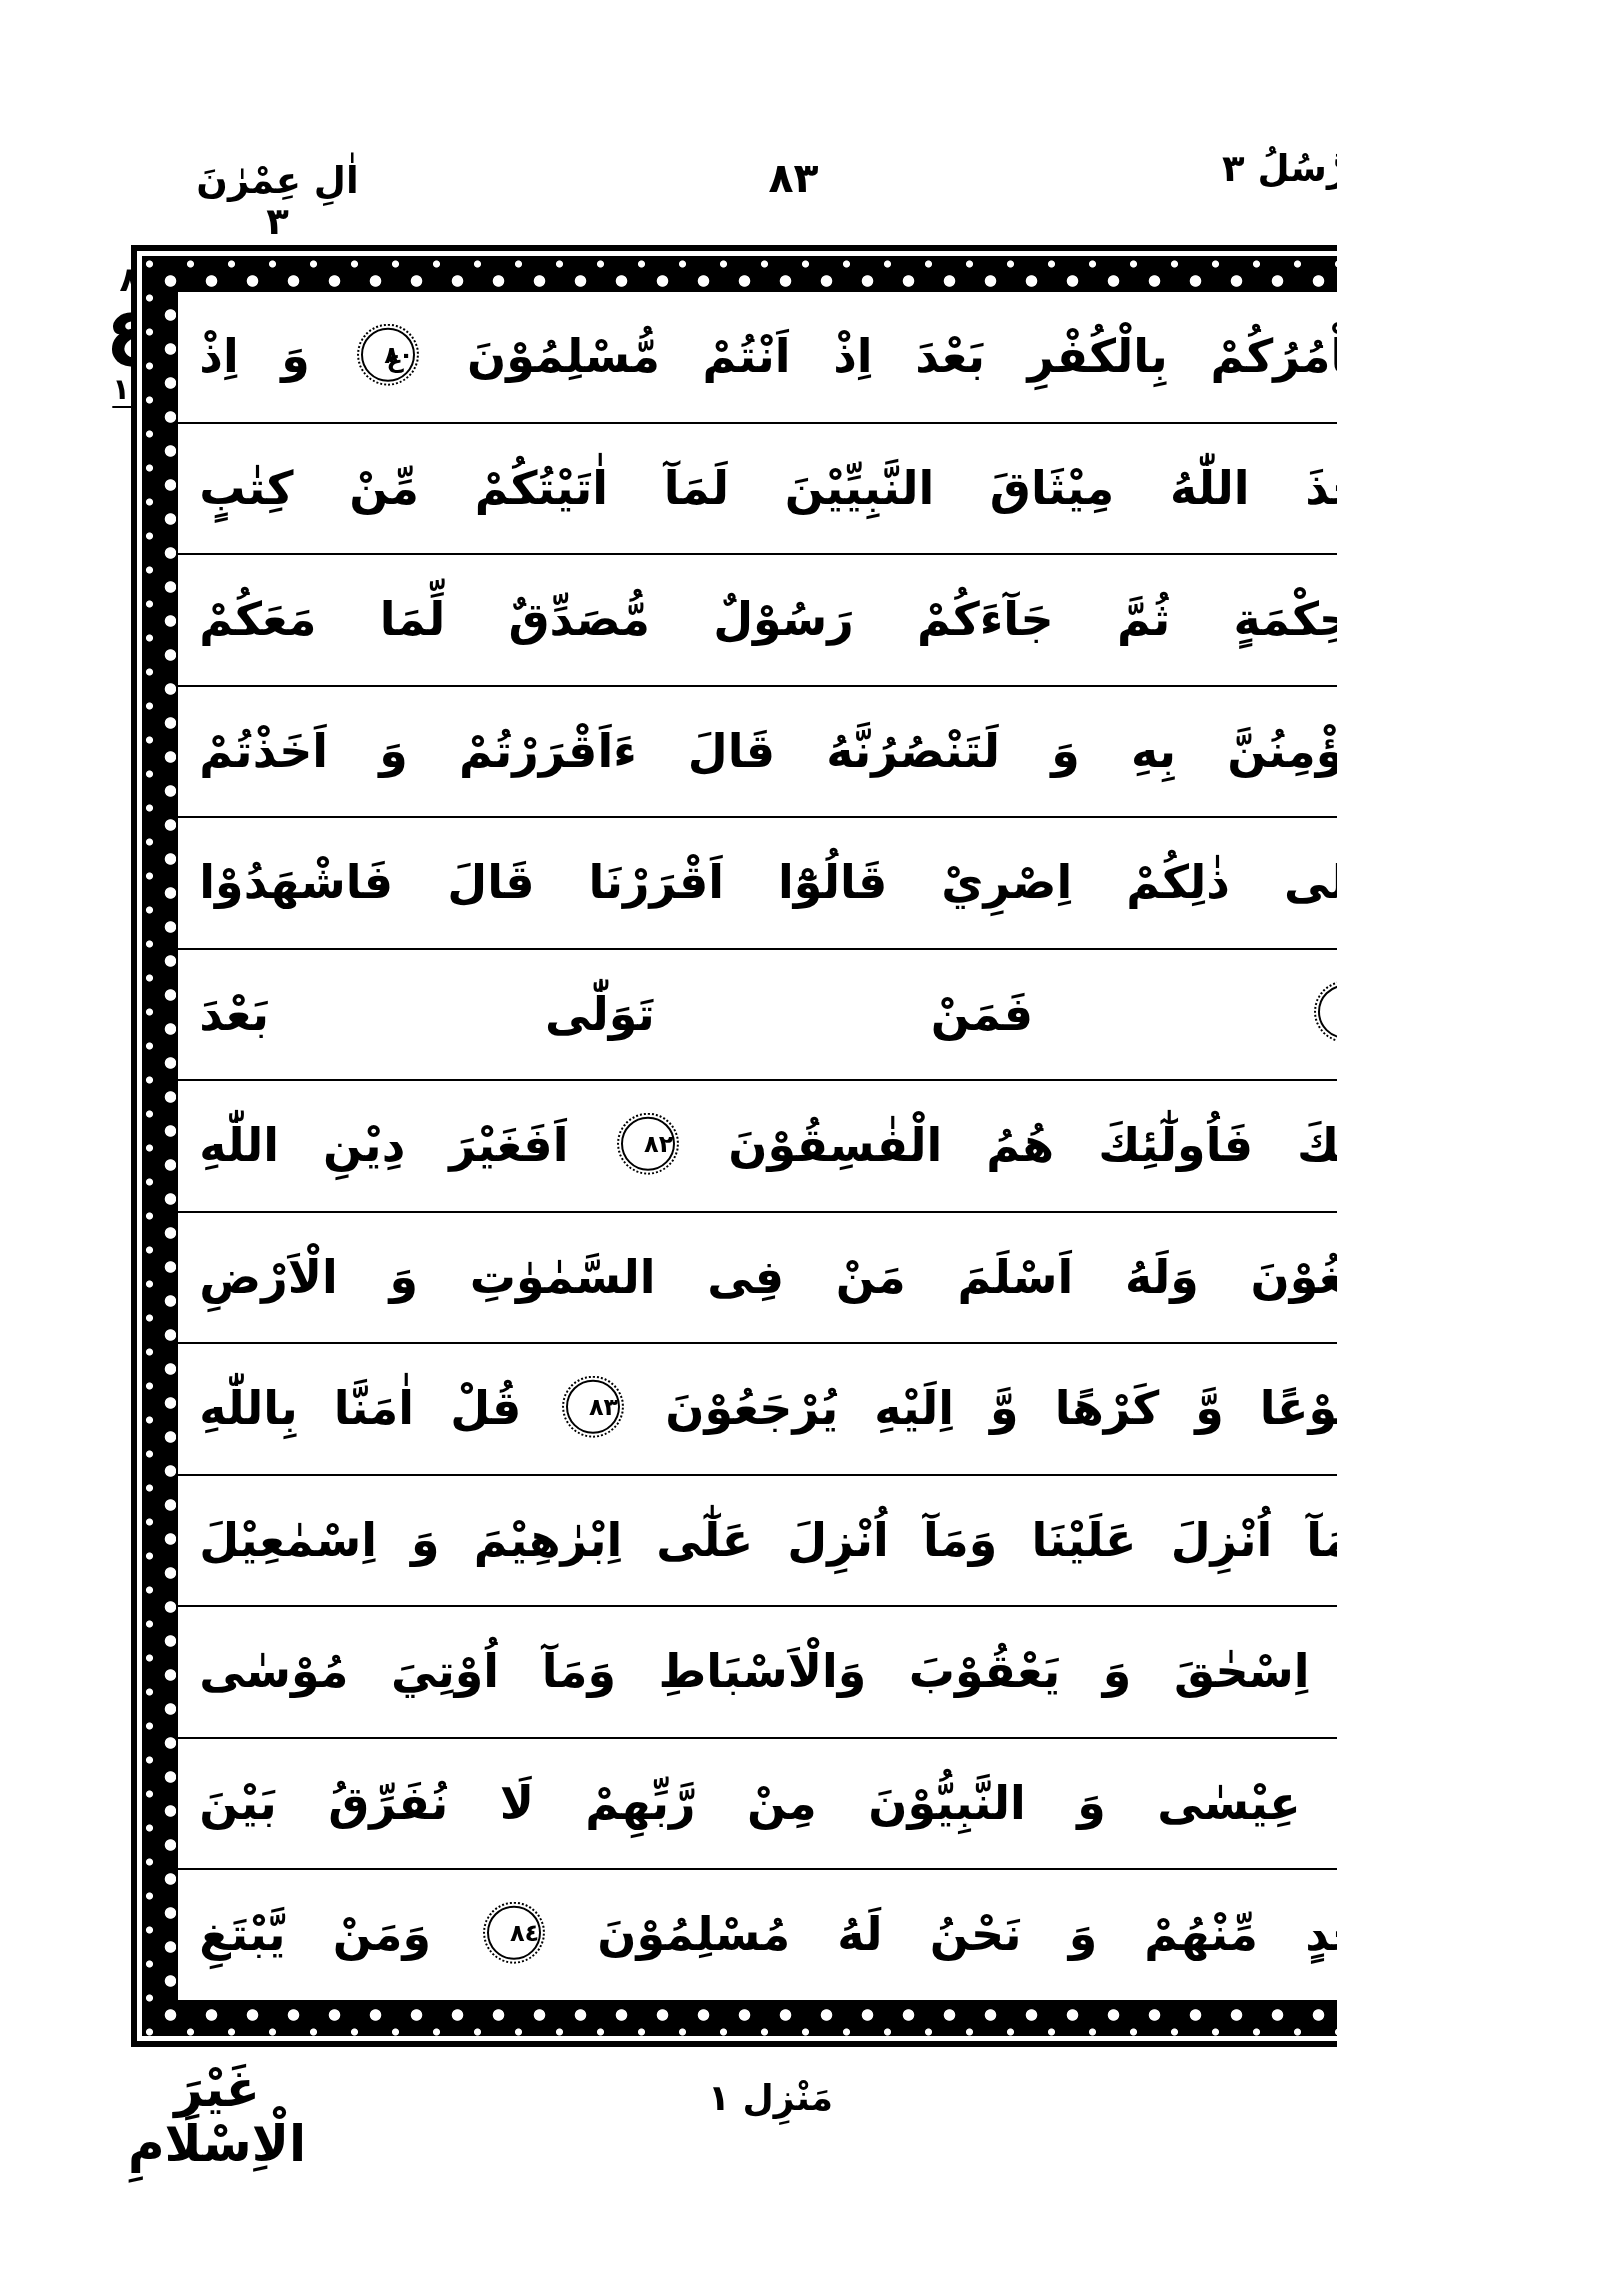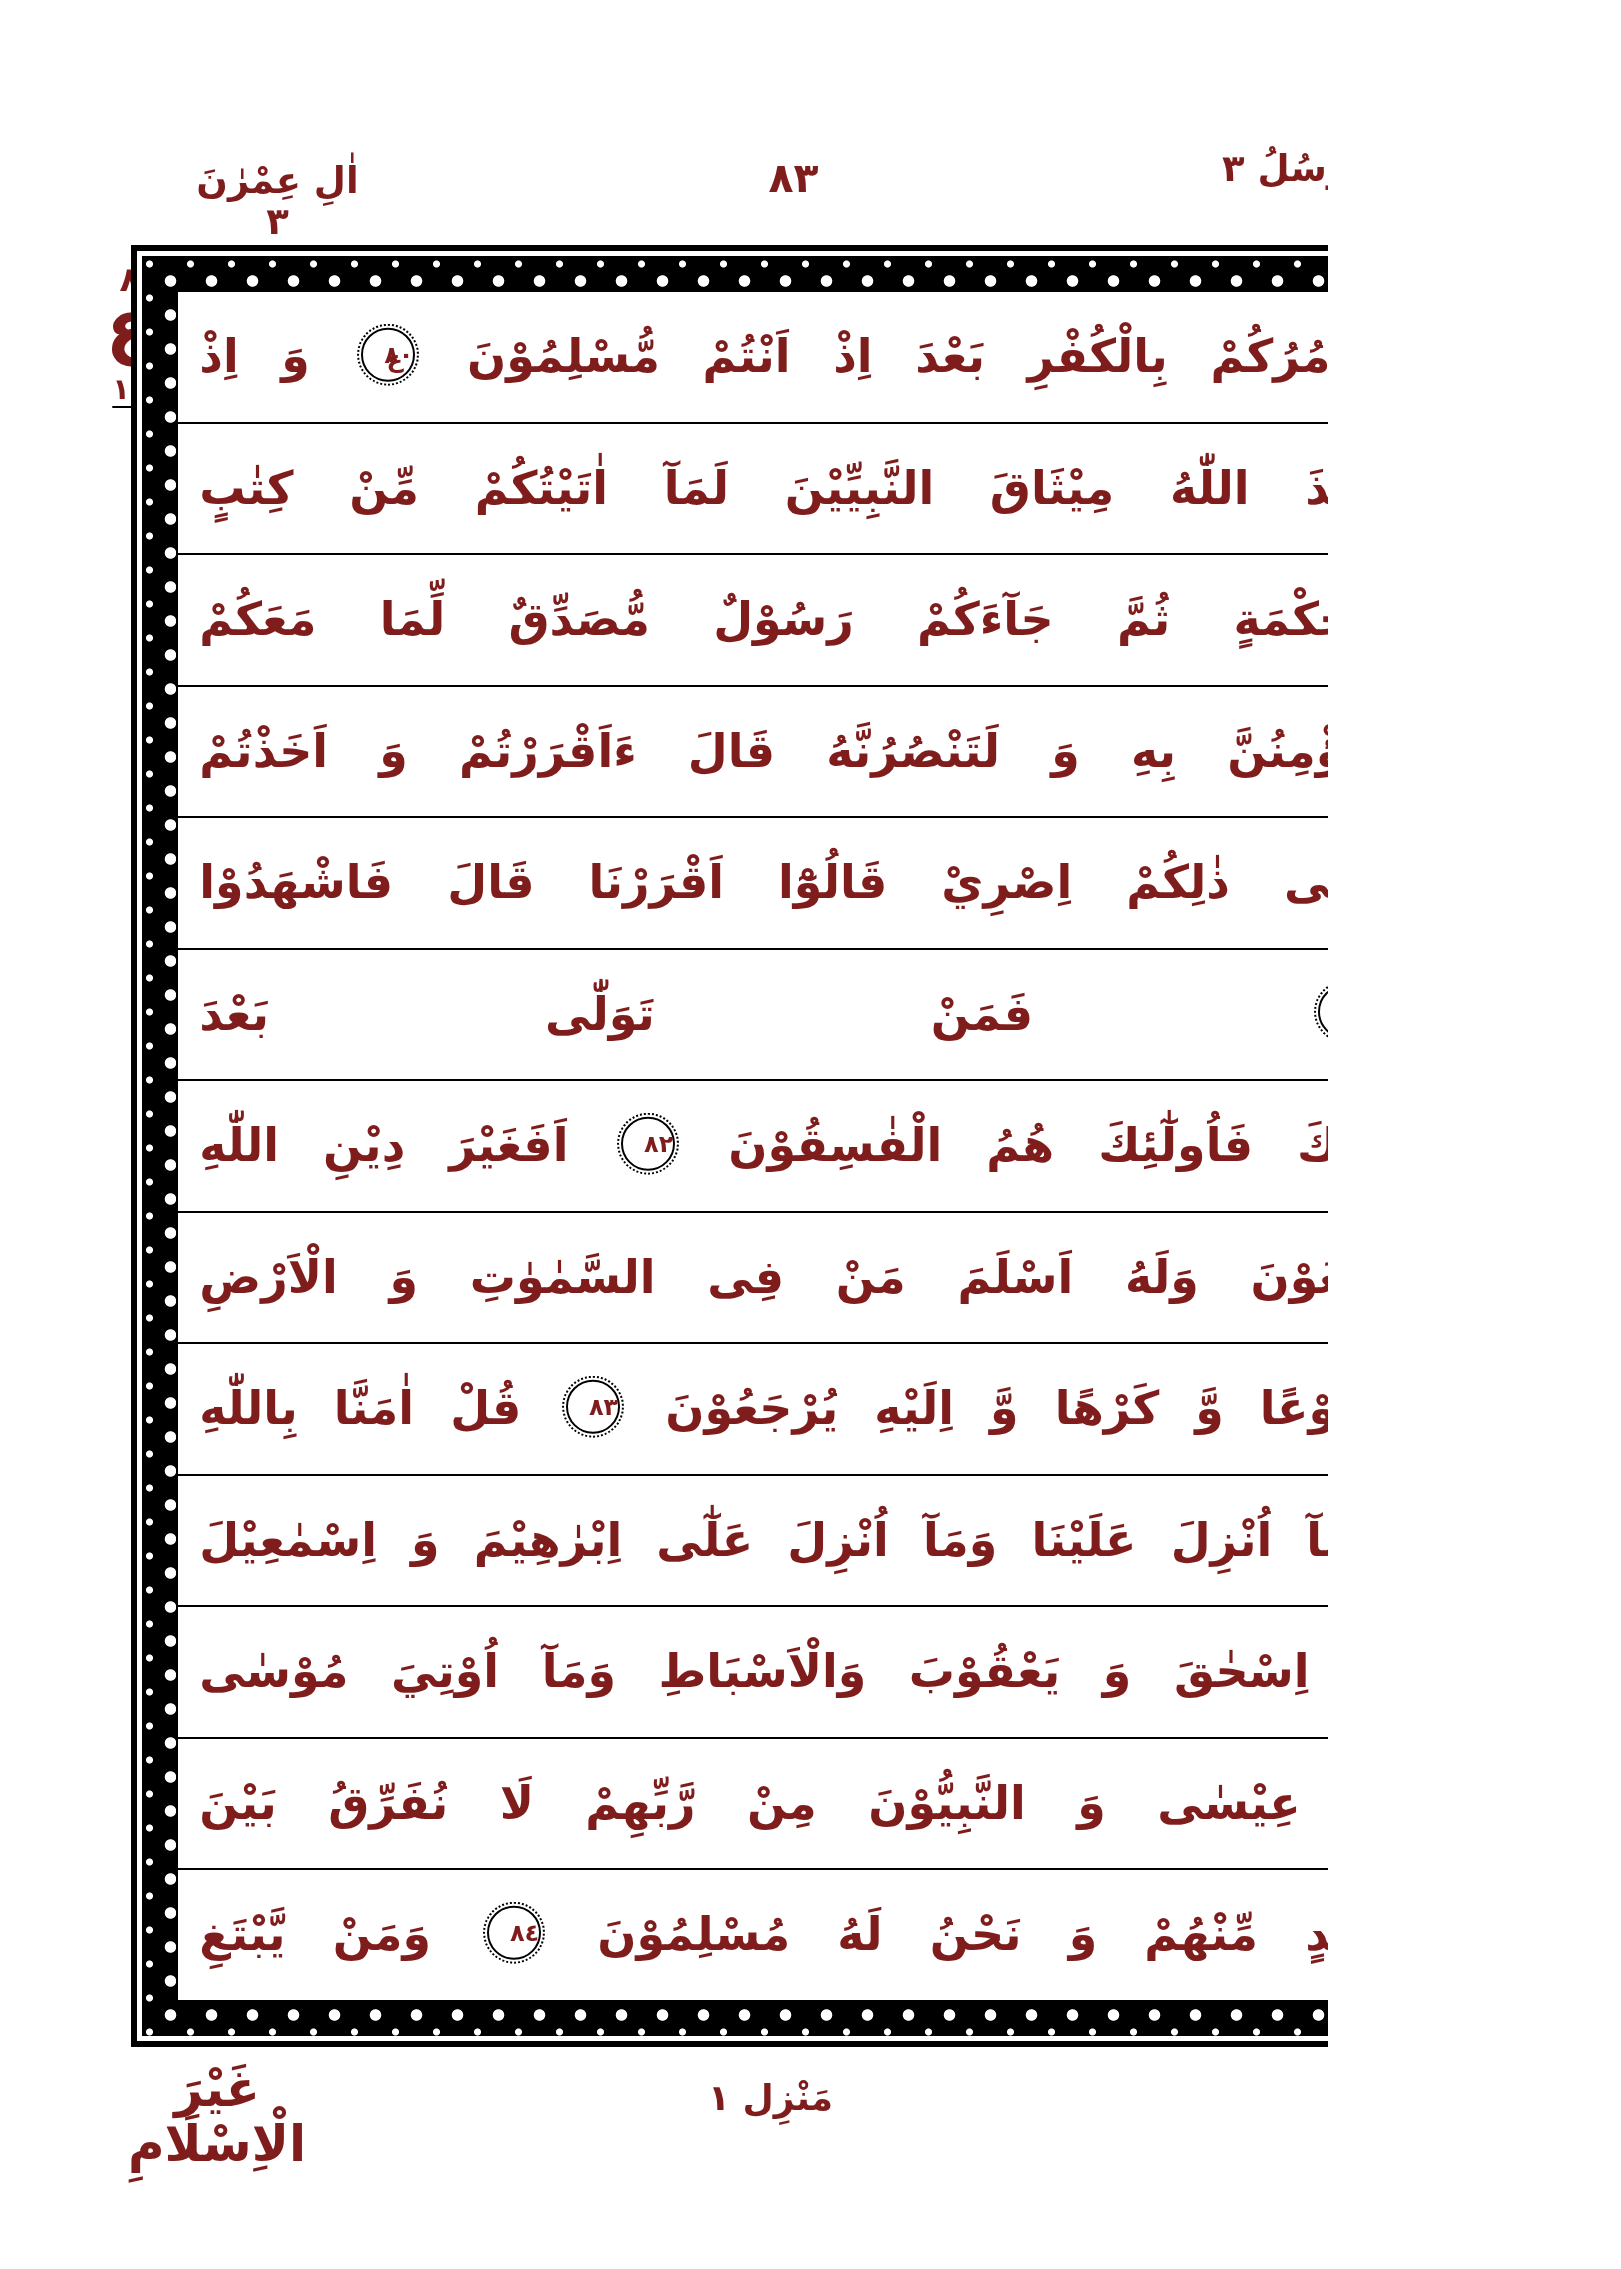--- a/index.html
+++ b/index.html
@@ -1,22 +1,23 @@
 <!DOCTYPE html>
 <html lang="ar" style="font-size:14px"><head>
 <meta charset="utf-8">
 <style>
   html,body{margin:0;padding:0;background:#ffffff;}
   .page{
     position:relative;
     width:1328px;height:2270px;
     background:#ffffff;
     font-family:"DejaVu Sans",sans-serif;
-    color:#7f1d1d;
+    color:#000000;
     overflow:hidden;
+    padding-left:9px;
   }
   
   .hdr{position:absolute;font-weight:bold;direction:rtl;line-height:1.1;}
   .hdr-surah{left:182px;top:161px;width:191px;font-size:37px;text-align:center;}
   .hdr-pagenum{left:727px;top:156px;width:133px;font-size:41px;text-align:center;}
   .hdr-juz{left:1222px;top:149px;width:238px;font-size:37px;text-align:left;}
 
   
   .ruku{position:absolute;left:83px;top:262px;width:94px;height:168px;font-weight:bold;}
   .ruku span{position:absolute;left:50%;transform:translateX(-50%);line-height:1;}

